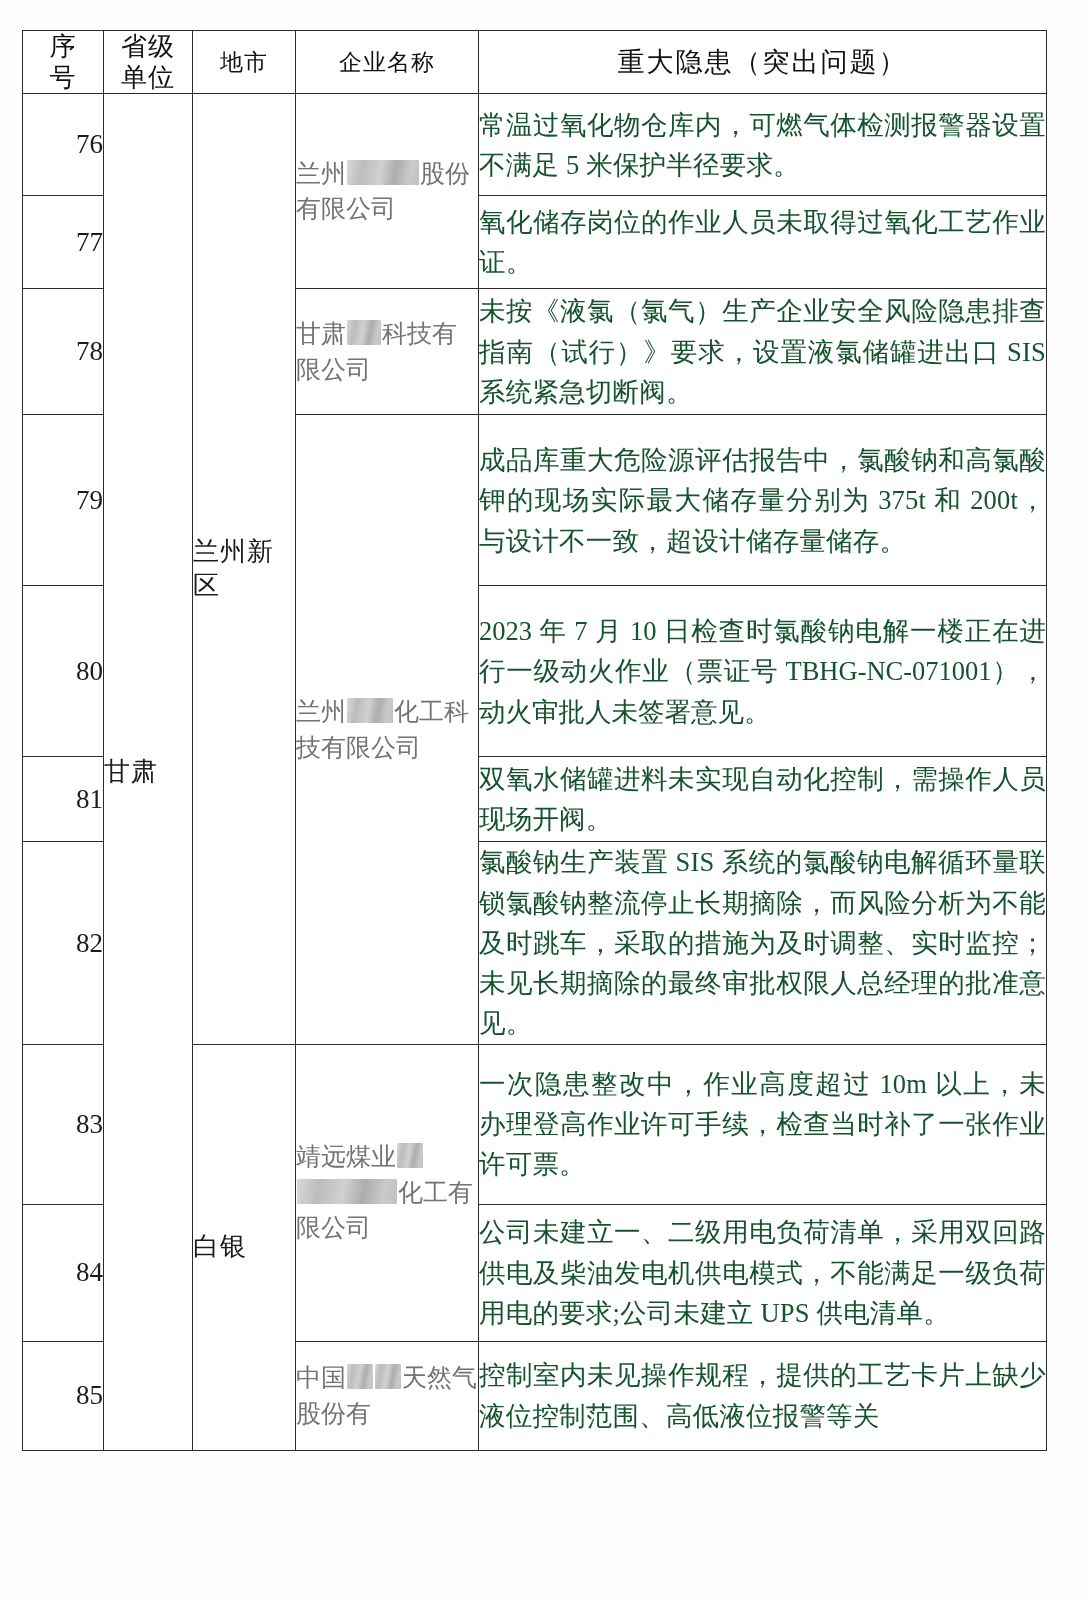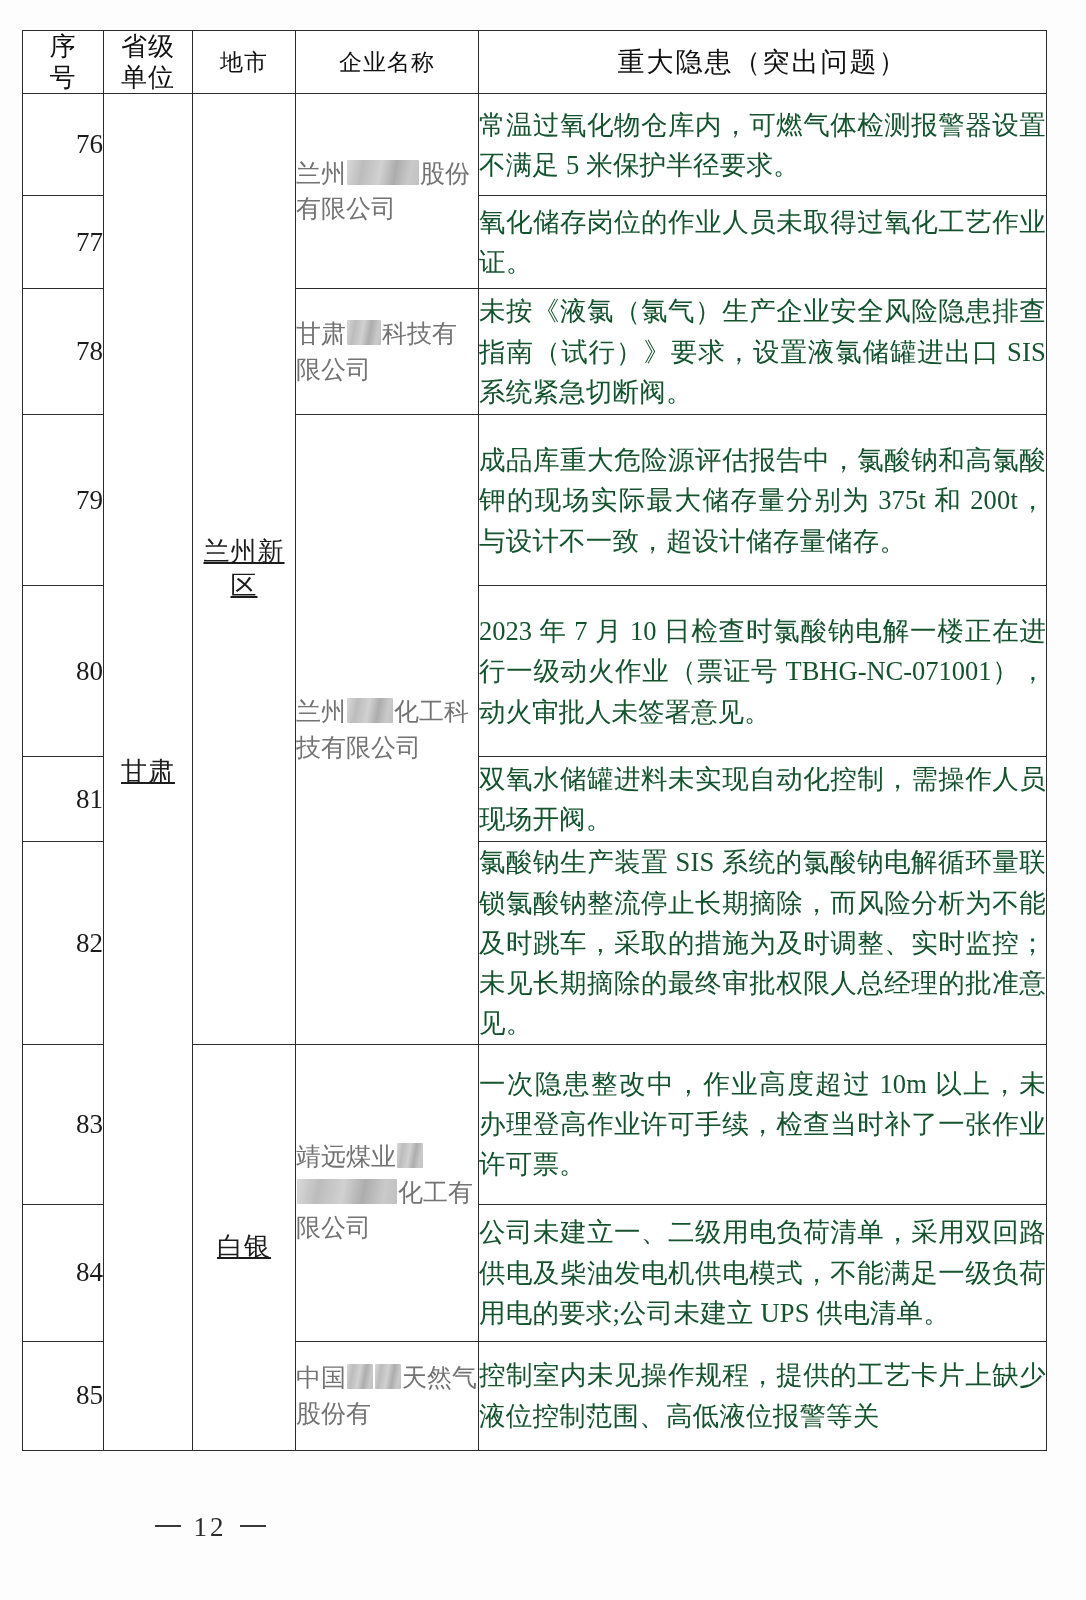--- a/index.html
+++ b/index.html
@@ -73,26 +73,24 @@
   }
 
   
   td.seq {
     text-align: right;
     font-size: 27px;
     font-family: "Liberation Serif", "DejaVu Serif", serif;
     color: #1c1c1c;
   }
   td.prov, td.city {
-    text-align: center;
     font-size: 26px;
     line-height: 1.3;
     letter-spacing: 1px;
     color: #1c1c1c;
-    text-decoration: underline;
   }
   td.company {
     font-size: 25px;
     line-height: 1.42;
     padding: 6px 8px;
     color: #737373;
     word-break: break-all;
   }
   td.hazard {
     text-align: justify;
@@ -234,17 +232,14 @@
         <tr>
           <td class="seq" style="height:108px">85</td>
           <td class="company"><span>中国</span><span class="redact w1"></span><span class="redact w1"></span><span>天然气股份有</span></td>
           <td class="hazard">控制室内未见操作规程，提供的工艺卡片上缺少液位控制范围、高低液位报警等关</td>
         </tr>
 
       </tbody>
     </table>
   </div>
 
-  <div class="page-footer">
-    <span class="dash"></span><span>12</span><span class="dash"></span>
-  </div>
 
 </div>
 
 </body></html>

